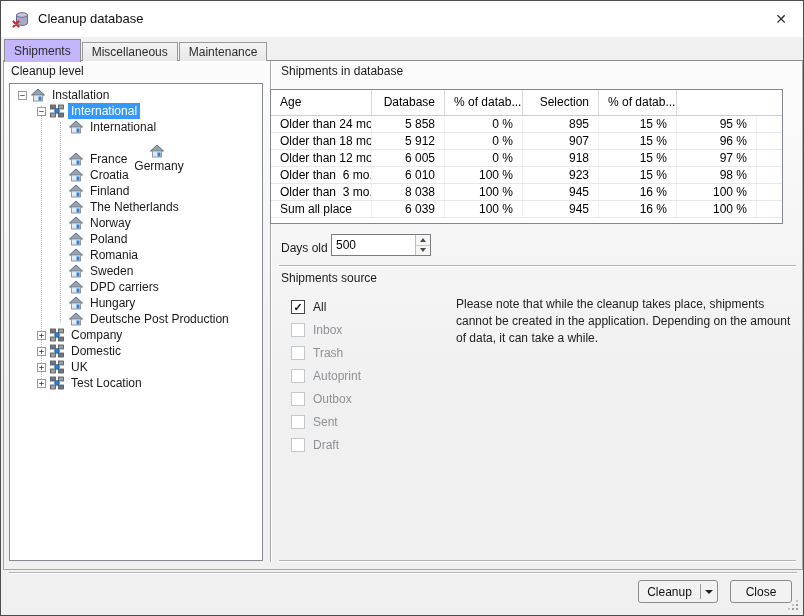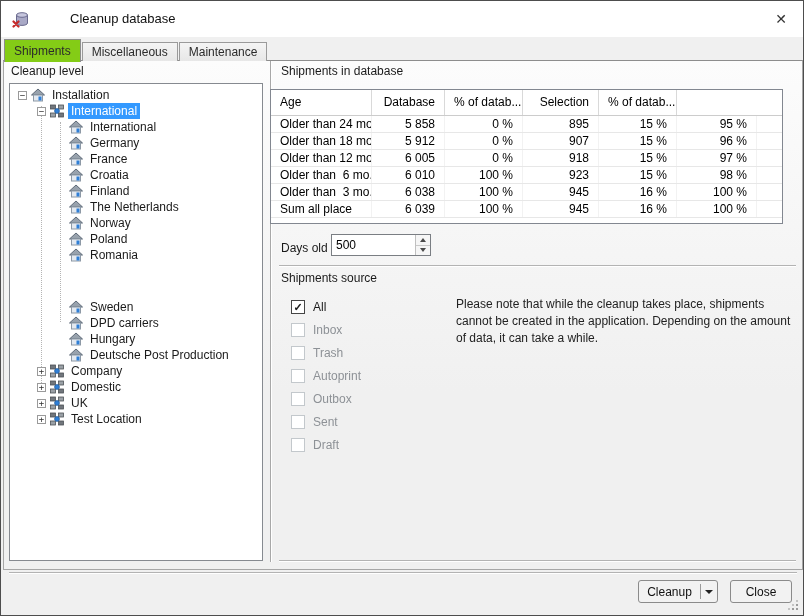--- a/index.html
+++ b/index.html
@@ -8,30 +8,30 @@
 
   .dialog{
     position:relative; width:804px; height:616px;
     border:1px solid #4d4d4d; background:#f0f0f0;
     font-size:12px; color:#1a1a1a; overflow:hidden;
   }
 
   
   .titlebar{ position:absolute; left:0; top:0; right:0; height:36px; background:#ffffff; z-index:6; }
   .title-icon{ position:absolute; left:11px; top:10px; width:17px; height:17px; }
-  .title-text{ position:absolute; left:37px; top:10px; font-size:13px; color:#111;margin-left:32px; }
+  .title-text{ position:absolute; left:37px; top:10px; font-size:13px; color:#111; }
   .close-btn{ position:absolute; right:11px; top:7px; width:22px; height:22px; text-align:center;
               line-height:22px; font-size:14px; color:#333; cursor:default; }
 
   
   .tabstrip{ position:absolute; left:3px; top:37px; height:23px; display:flex; align-items:flex-end; z-index:5; }
   .tab{ height:19px; line-height:18px; padding:0 9px; margin-right:1px; color:#2b2b2b;
         background:linear-gradient(#f4f4f4,#e7e7e7);
         border:1px solid #9a9a9a; border-bottom:none; }
-  .tab.active{ height:23px; line-height:22px; background:#84cc16; margin-bottom:-1px;
+  .tab.active{ height:23px; line-height:22px; background:#c4b5fd; margin-bottom:-1px;
         border-color:#8d8d8d; position:relative; z-index:7; }
 
   
   .page{ position:absolute; left:2px; top:59px; width:800px; height:510px;
          border:1px solid #a6a6a6; border-top-color:#8d8d8d;
          background:linear-gradient(#fcfcfc,#f0f0f0 65%); z-index:0; }
 
   .group-label{ position:absolute; z-index:2; color:#1a1a1a; }
 
   
@@ -169,21 +169,21 @@
           <span class="expander hidden"></span>
           <span class="tree-icon">
             <svg width="14" height="14" viewBox="0 0 14 14">
               <polygon points="0.5,7 7,1 13.5,7" fill="#98a2ad" stroke="#5f6b78" stroke-width="1"></polygon>
               <rect x="2.5" y="7" width="9" height="6" fill="#e3e9f0" stroke="#8d99a6" stroke-width="1"></rect>
               <rect x="7.5" y="8.5" width="3" height="4" fill="#2f7fd6"></rect>
             </svg>
           </span>
           <span class="tree-label">International</span>
         </div>
-        <div class="tree-row" style="padding-left: 46px;">
+        <div class="tree-row" style="padding-left: 46px; flex-direction: column;">
           <span class="expander hidden"></span>
           <span class="tree-icon">
             <svg width="14" height="14" viewBox="0 0 14 14">
               <polygon points="0.5,7 7,1 13.5,7" fill="#98a2ad" stroke="#5f6b78" stroke-width="1"></polygon>
               <rect x="2.5" y="7" width="9" height="6" fill="#e3e9f0" stroke="#8d99a6" stroke-width="1"></rect>
               <rect x="7.5" y="8.5" width="3" height="4" fill="#2f7fd6"></rect>
             </svg>
           </span>
           <span class="tree-label">Germany</span>
         </div>
@@ -257,21 +257,21 @@
           <span class="expander hidden"></span>
           <span class="tree-icon">
             <svg width="14" height="14" viewBox="0 0 14 14">
               <polygon points="0.5,7 7,1 13.5,7" fill="#98a2ad" stroke="#5f6b78" stroke-width="1"></polygon>
               <rect x="2.5" y="7" width="9" height="6" fill="#e3e9f0" stroke="#8d99a6" stroke-width="1"></rect>
               <rect x="7.5" y="8.5" width="3" height="4" fill="#2f7fd6"></rect>
             </svg>
           </span>
           <span class="tree-label">Romania</span>
         </div>
-        <div class="tree-row" style="padding-left: 46px; margin-top: 36px;">
+        <div class="tree-row" style="padding-left: 46px;">
           <span class="expander hidden"></span>
           <span class="tree-icon">
             <svg width="14" height="14" viewBox="0 0 14 14">
               <polygon points="0.5,7 7,1 13.5,7" fill="#98a2ad" stroke="#5f6b78" stroke-width="1"></polygon>
               <rect x="2.5" y="7" width="9" height="6" fill="#e3e9f0" stroke="#8d99a6" stroke-width="1"></rect>
               <rect x="7.5" y="8.5" width="3" height="4" fill="#2f7fd6"></rect>
             </svg>
           </span>
           <span class="tree-label">Sweden</span>
         </div>
@@ -408,21 +408,21 @@
           <div class="cell al-left" style="width: 101px;">Older than  6 mo...</div>
           <div class="cell al-right" style="width: 73px;">6 010</div>
           <div class="cell al-right" style="width: 78px;">100 %</div>
           <div class="cell al-right" style="width: 76px;">923</div>
           <div class="cell al-right" style="width: 78px;">15 %</div>
           <div class="cell al-right" style="width: 80px;">98 %</div>
           <div class="cell filler"></div>
         </div>
         <div class="trow">
           <div class="cell al-left" style="width: 101px;">Older than  3 mo...</div>
-          <div class="cell al-right" style="width: 73px;">6 038</div>
+          <div class="cell al-right" style="width: 73px;">8 038</div>
           <div class="cell al-right" style="width: 78px;">100 %</div>
           <div class="cell al-right" style="width: 76px;">945</div>
           <div class="cell al-right" style="width: 78px;">16 %</div>
           <div class="cell al-right" style="width: 80px;">100 %</div>
           <div class="cell filler"></div>
         </div>
         <div class="trow">
           <div class="cell al-left" style="width: 101px;">Sum all place</div>
           <div class="cell al-right" style="width: 73px;">6 039</div>
           <div class="cell al-right" style="width: 78px;">100 %</div>

